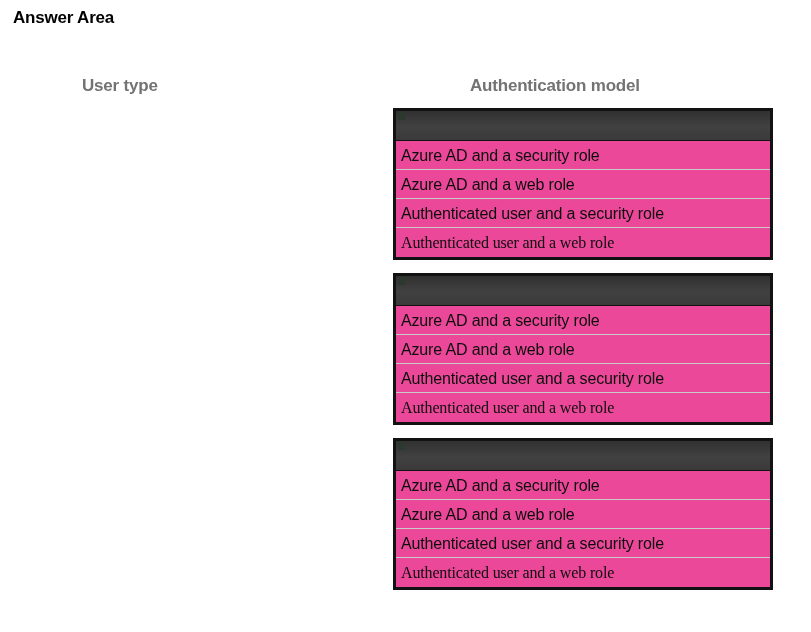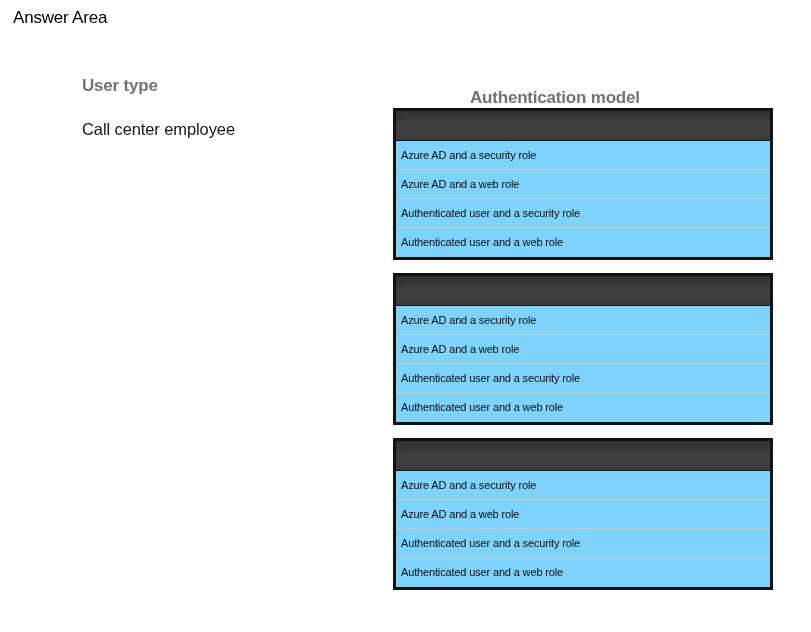--- a/index.html
+++ b/index.html
@@ -17,42 +17,42 @@
     overflow: hidden;
     -webkit-font-smoothing: antialiased;
   }
 
   
   .answer-area-title {
     position: absolute;
     left: 13px;
     top: 8px;
     font-size: 17px;
-    font-weight: normal;
+    font-weight: bold;
     letter-spacing: -0.2px;
     color: #000;
     white-space: nowrap;
   }
 
   
   .col-header {
     position: absolute;
     font-size: 17px;
     font-weight: bold;
     color: #737373;
     letter-spacing: -0.2px;
     white-space: nowrap;
   }
   .col-header.user-type {
     left: 82px;
     top: 76px;
   }
   .col-header.auth-model {
     left: 470px;
-    top: 88px;
+    top: 76px;
   }
 
   
   .answer-row {
     position: absolute;
     left: 0;
     width: 811px;
     height: 160px;
   }
   .answer-row.r0 { top: 108px; }
@@ -95,45 +95,45 @@
     top: 1px;
     width: 7px;
     height: 8px;
     background: #2c3a2e;
     opacity: 0.85;
   }
 
   .dropdown-option {
     height: 29px;
     line-height: 29px;
-    font-size: 11px;
+    font-size: 16px;
     color: #0d0d0d;
     padding-left: 5px;
     box-sizing: border-box;
-    background: #7dd3fc;
+    background: #ec4899;
     border-bottom: 1px solid #c9c9c9;
     letter-spacing: -0.15px;
     white-space: nowrap;
     overflow: hidden;
   }
   .dropdown-option.last {
     border-bottom: none;
+    font-family: Liberation Serif, serif;
   }
 </style>
 </head>
 <body>
 
 <div class="answer-area-title">Answer Area</div>
 
 <div class="col-header user-type">User type</div>
 
 <div class="col-header auth-model">Authentication model</div>
 
 <div class="answer-row r0">
-  <div class="user-type-label">Call center employee</div>
 
   <div class="dropdown-block">
     <div class="dropdown-selected"></div>
     <div class="dropdown-option">Azure AD and a security role</div>
     <div class="dropdown-option">Azure AD and a web role</div>
     <div class="dropdown-option">Authenticated user and a security role</div>
     <div class="dropdown-option last">Authenticated user and a web role</div>
   </div>
 </div>
 

